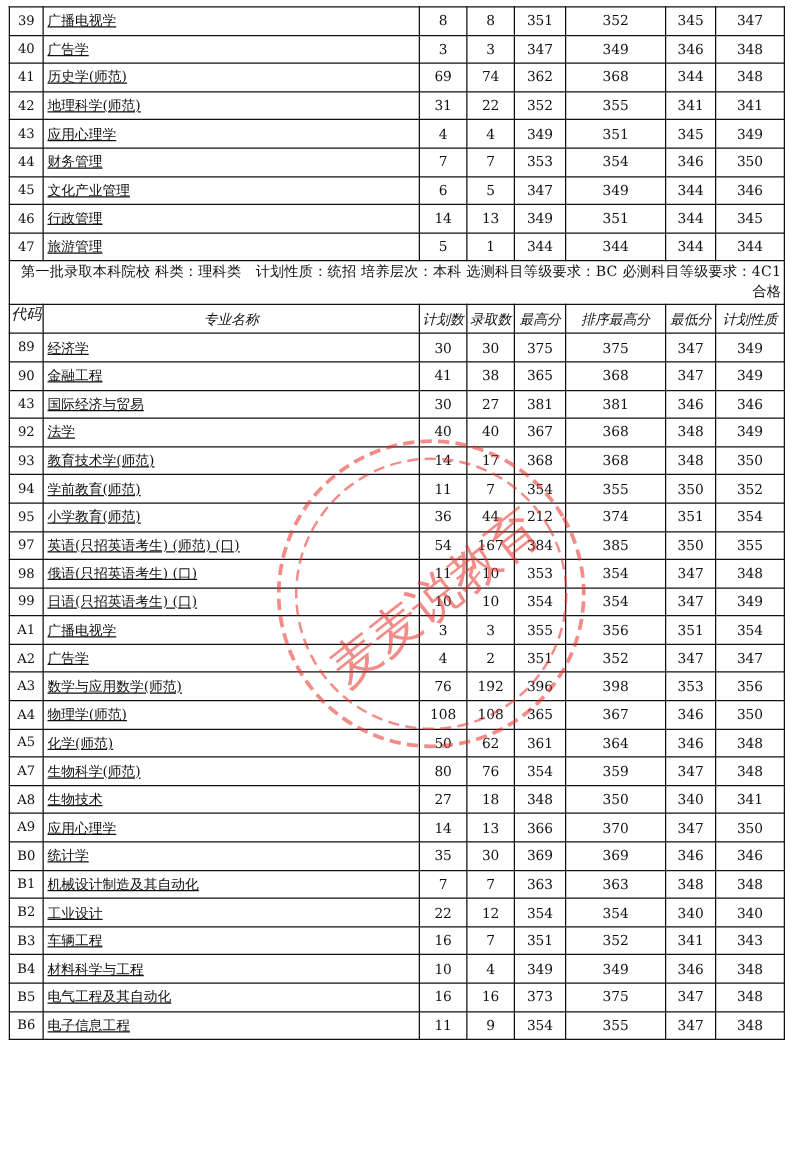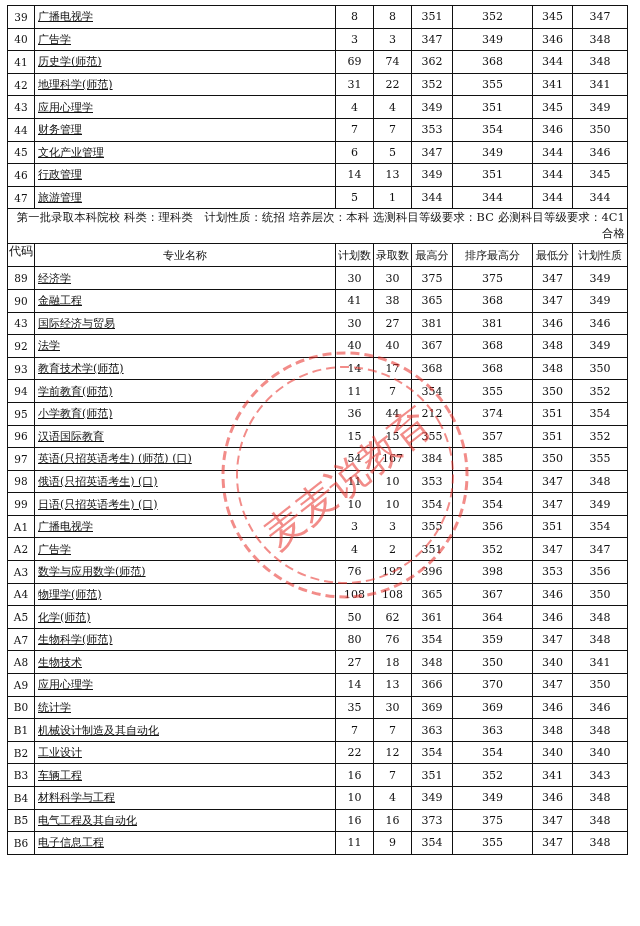--- a/index.html
+++ b/index.html
@@ -5,21 +5,21 @@
   html, body { margin: 0; padding: 0; background: #ffffff; }
   body { width: 640px; height: 926px; position: relative; overflow: hidden;
          font-family: "DejaVu Serif", "Liberation Serif", serif; color: #111; }
   .page { position: absolute; left: 7px; top: 5px; width: 620px; }
   table { border-collapse: collapse; width: 620px; table-layout: fixed; }
   td, th { border: 1.5px solid #111; padding: 0; font-size: 11px; height: 21.6px;
            vertical-align: middle; font-weight: normal; overflow: hidden; white-space: nowrap; }
   td.code { text-align: center; font-size: 10.5px; }
   td.name { text-align: left; padding-left: 3px; text-decoration: underline; }
   td.num { text-align: center; }
-  th { text-align: center; font-size: 11px; height: 22px; }
+  th { text-align: center; font-size: 11px; height: 22px; font-style: italic; }
   th.code-h { font-size: 12px; line-height: 12px; vertical-align: top; padding-top: 1px; height: 21px; }
   td.section { text-align: right; white-space: normal; font-size: 11.3px; line-height: 16px;
                padding: 1px 2px; height: 32px; letter-spacing: 0.2px; }
   .watermark { position: absolute; left: 215px; top: 345px; width: 260px; height: 260px;
                pointer-events: none; opacity: 0.55; }
 </style>
 </head>
 <body>
 
 <div class="page">
@@ -206,30 +206,20 @@
           <td class="code">95</td>
           <td class="name">小学教育(师范)</td>
           <td class="num">36</td>
           <td class="num">44</td>
           <td class="num">212</td>
           <td class="num">374</td>
           <td class="num">351</td>
           <td class="num">354</td>
         </tr>
         <tr>
-          <td class="code">96</td>
-          <td class="name">汉语国际教育</td>
-          <td class="num">15</td>
-          <td class="num">15</td>
-          <td class="num">355</td>
-          <td class="num">357</td>
-          <td class="num">351</td>
-          <td class="num">352</td>
-        </tr>
-        <tr>
           <td class="code">97</td>
           <td class="name">英语(只招英语考生) (师范) (口)</td>
           <td class="num">54</td>
           <td class="num">167</td>
           <td class="num">384</td>
           <td class="num">385</td>
           <td class="num">350</td>
           <td class="num">355</td>
         </tr>
         <tr>

